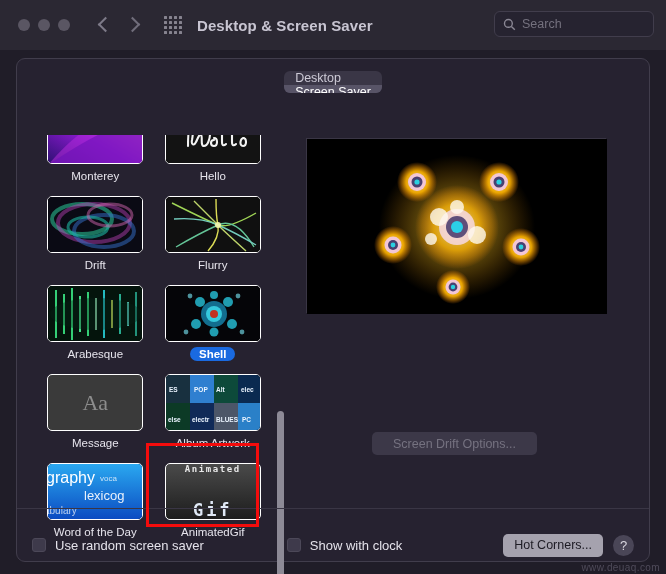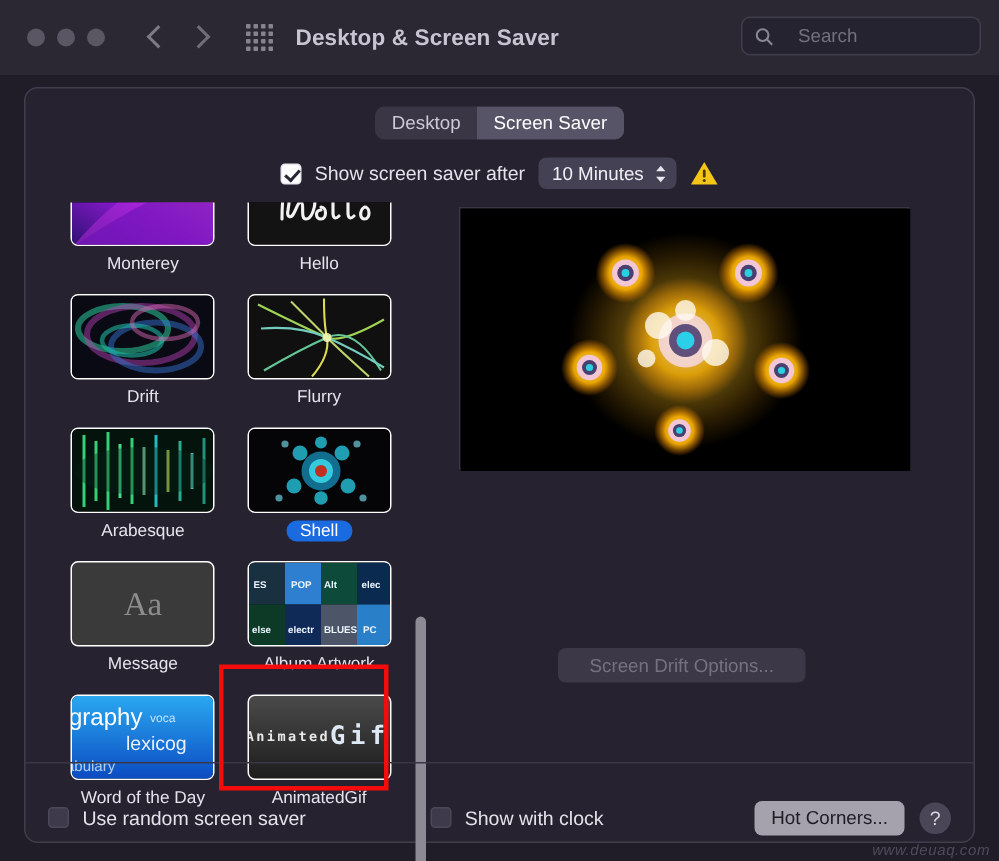--- a/index.html
+++ b/index.html
@@ -41,39 +41,40 @@
   .gridicon i { background: #86838f; border-radius: .5px; display:block; }
 
   .winTitle {
     margin-left: 14px; color: #c8c5d2; font-size: 15px; font-weight: bold;
     letter-spacing: .1px;
   }
 
   .searchbox {
     position: absolute; right: 12px; top: 11px; width: 160px; height: 26px;
     border: 1px solid #413d4c; border-radius: 6px; background: #262330;
-    display: flex; align-items: center; padding-left: 8px; gap: 16px;
+    display: flex; align-items: center; padding-left: 8px; gap: 6px;
   }
   .searchbox svg { flex: none; }
   .searchbox .ph { color: #74717e; font-size: 12.5px; }
 
   
   .panel {
     position: absolute; left: 16px; top: 58px; width: 634px; height: 504px;
     border: 1px solid #413d4c; border-radius: 9px; background: #262230;
   }
 
   
   .tabrow {
     position: absolute; left: 0; top: 12px; width: 100%;
     display: flex; justify-content: center;
   }
   .tabs {
     display: flex; background: #3a3646; border-radius: 6px; overflow: hidden;
     height: 22px;
+    flex-direction: column;
   }
   .tab {
     padding: 0 11px; font-size: 12.5px; color: #cdcad6;
     display: flex; align-items: center; cursor: default;
   }
   .tab.active { background: #585467; color: #ffffff; }
 
   
   .cbrow {
     position: absolute; top: 46px; left: 0; width: 100%;
@@ -110,21 +111,21 @@
   }
   .cell { display: flex; flex-direction: column; align-items: center; cursor: default; }
   .thumb {
     width: 96px; height: 57px; border-radius: 5px; overflow: hidden;
     border: 1px solid #ffffff; background: #000; position: relative;
   }
   .cellname {
     margin-top: 5px; font-size: 11.5px; color: #e6e4ec;
     padding: 1px 9px; border-radius: 9px; white-space: nowrap;
   }
-  .cell.selected .cellname { background: #1a6ae0; color: #fff; font-weight: normal; }
+  .cell.selected .cellname { background: #1a6ae0; color: #fff; font-weight: bold; }
 
   
   .scrollbar {
     position: absolute; left: 258px; top: 130px; width: 11px; height: 395px;
   }
   .thumbbar {
     position: absolute; left: 2px; top: 222px; width: 7px; height: 168px;
     background: #8d8a96; border-radius: 4px;
   }
 
@@ -162,21 +163,21 @@
     display: flex; align-items: center; justify-content: center; cursor: default;
   }
 
   
   .redbox {
     position: absolute; left: 146px; top: 443px; width: 113px; height: 84px;
     border: 3px solid #f40c0c; pointer-events: none;
   }
   .watermark {
     position: absolute; right: 6px; bottom: 1px;
-    color: #4f4b5a; font-size: 10px; letter-spacing: .4px; font-style: italic;
+    color: #4f4b5a; font-size: 10px; letter-spacing: .4px;
   }
 </style>
 </head>
 <body>
 
 <div id="app">
 
   <div class="titlebar">
     <div class="traffic">
       <span class="light"></span>
@@ -221,40 +222,20 @@
 
   <div class="panel">
 
     <div class="tabrow">
       <div class="tabs">
         <div class="tab">Desktop</div>
         <div class="tab active">Screen Saver</div>
       </div>
     </div>
 
-    <div class="cbrow">
-      <span class="cbox checked"></span>
-      <span class="cblabel">Show screen saver after</span>
-      <span class="popupbtn">
-        <span>10 Minutes</span>
-        <span class="steppers">
-          <svg width="9" height="14" viewBox="0 0 9 14">
-            <path d="M4.5 1.5 L7.6 5.2 L1.4 5.2 Z" fill="#e8e6ef"></path>
-            <path d="M4.5 12.5 L7.6 8.8 L1.4 8.8 Z" fill="#e8e6ef"></path>
-          </svg>
-        </span>
-      </span>
-      <span class="warn">
-        <svg width="19" height="17" viewBox="0 0 19 17">
-          <path d="M9.5 1 L18.4 16 L0.6 16 Z" fill="#f5c518"></path>
-          <rect x="8.6" y="6" width="1.8" height="5.4" rx=".9" fill="#4a3a05"></rect>
-          <circle cx="9.5" cy="13.3" r="1" fill="#4a3a05"></circle>
-        </svg>
-      </span>
-    </div>
 
     <div class="listwrap">
       <div class="grid">
 
         <div class="cell">
           <div class="thumb">
             <svg width="96" height="57" viewBox="0 0 96 57" preserveAspectRatio="none">
               <defs>
                 <linearGradient id="gMont" x1="0" y1="1" x2="1" y2="0">
                   <stop offset="0" stop-color="#2b1070"></stop>
@@ -417,21 +398,21 @@
                 <text x="52" y="17" font-size="8" opacity=".75">voca</text>
                 <text x="36" y="36" font-size="13" opacity=".9">lexicog</text>
                 <text x="-4" y="50" font-size="10" opacity=".7">abulary</text>
               </g>
             </svg>
           </div>
           <div class="cellname">Word of the Day</div>
         </div>
 
         <div class="cell">
-          <div class="thumb" style="background:linear-gradient(#4a4a4a,#1d1d1d);display:flex;align-items:center;justify-content:flex-end;">
+          <div class="thumb" style="background:linear-gradient(#4a4a4a,#1d1d1d);display:flex;flex-direction:column;align-items:center;justify-content:space-between;">
             <span style="color:#e8e8e8;font-size:9px;font-weight:bold;letter-spacing:1.6px;font-family:'DejaVu Sans Mono',monospace;">Animated</span>
             <span style="color:#dfe8f5;font-size:17px;font-weight:bold;letter-spacing:3px;font-family:'DejaVu Sans Mono',monospace;line-height:1;">Gif</span>
           </div>
           <div class="cellname">AnimatedGif</div>
         </div>
 
       </div>
     </div>
 
     <div class="scrollbar">

